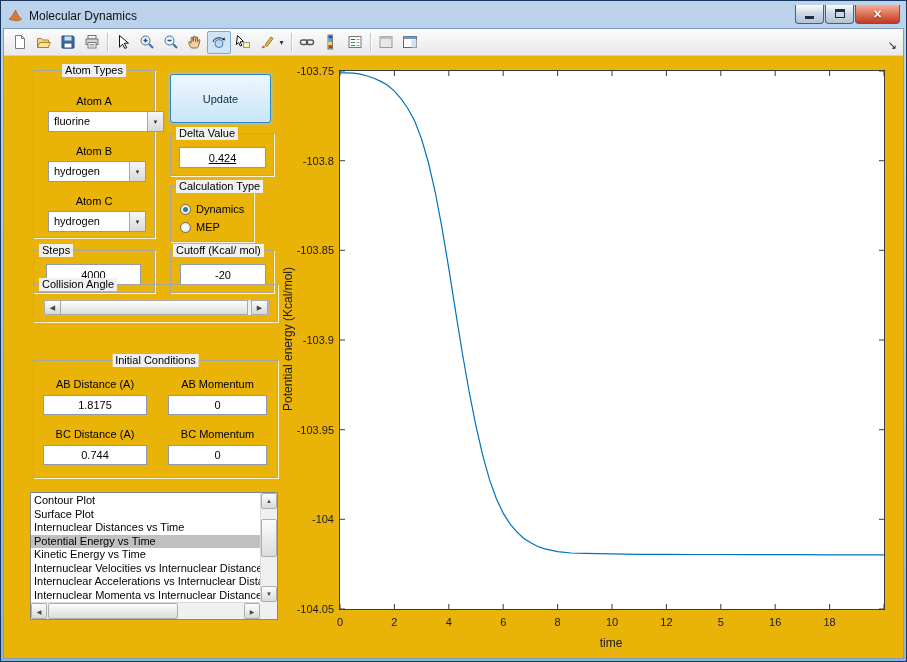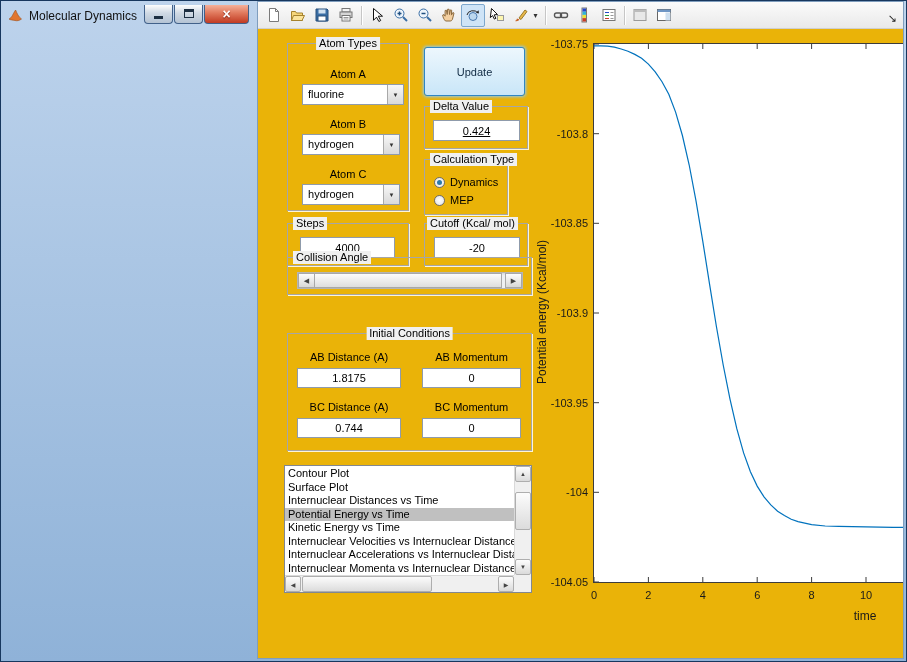--- a/index.html
+++ b/index.html
@@ -1,19 +1,19 @@
 <!DOCTYPE html>
 <html><head>
 <meta charset="utf-8">
 <style>
   * { box-sizing: border-box; margin: 0; padding: 0; }
   html,body { width: 907px; height: 662px; }
   body { font-family: "Liberation Sans", sans-serif; font-size: 11px; color: #000; background: #fff; overflow: hidden; }
 
-  .window { width: 907px; height: 662px; border: 1px solid #17375e; background: linear-gradient(#bdd3ec, #8fb2d8); display: flex; }
+  .window { width: 907px; height: 662px; border: 1px solid #17375e; background: linear-gradient(#bdd3ec, #8fb2d8); display: flex; flex-direction: column; }
 
   
   .titlebar { height: 27px; display: flex; align-items: center; padding: 2px 6px 0 6px; gap: 6px; }
   .app-icon { width: 16px; height: 16px; display: flex; align-items: center; justify-content: center; }
   .title-text { flex: 1; font-size: 12px; color: #111; white-space: nowrap; }
   .winbtns { display: flex; margin-top: -3px; }
   .winbtn { width: 29px; height: 19px; margin-left: 1px; border: 1px solid #41618a; border-top: none; border-radius: 0 0 4px 4px; display: flex; align-items: center; justify-content: center; background: linear-gradient(#fdfdfd, #cfd9e4 45%, #b4c3d4); }
   .winbtn.close { width: 45px; background: linear-gradient(#f5b09a, #e0785c 45%, #c13a22); }
   .g-min { width: 9px; height: 3px; background: #1d2f42; margin-top: 8px; }
   .g-max { width: 10px; height: 9px; border: 1px solid #1d2f42; border-top-width: 3px; background: transparent; }
@@ -218,21 +218,21 @@
           </svg>
         </div>
       <span class="dock-arrow">↘</span>
     </div>
 
     <div class="content">
 
       <div class="panel" style="left:29px; top:14px; width:122px; height:168px;">
         <span class="panel-title ptc">Atom Types</span>
         <span class="lbl" style="left:0; right:0; top:24px;">Atom A</span>
-        <div class="combo" style="left:14px; top:40px; width:102px;">
+        <div class="combo" style="left:14px; top:40px; width:116px;">
           <span class="combo-text">fluorine</span>
           <div class="combo-btn">
               <span>▼</span>
             </div>
         </div>
         <span class="lbl" style="left:0; right:0; top:74px;">Atom B</span>
         <div class="combo" style="left:14px; top:90px; width:98px;">
           <span class="combo-text">hydrogen</span>
           <div class="combo-btn">
               <span>▼</span>

